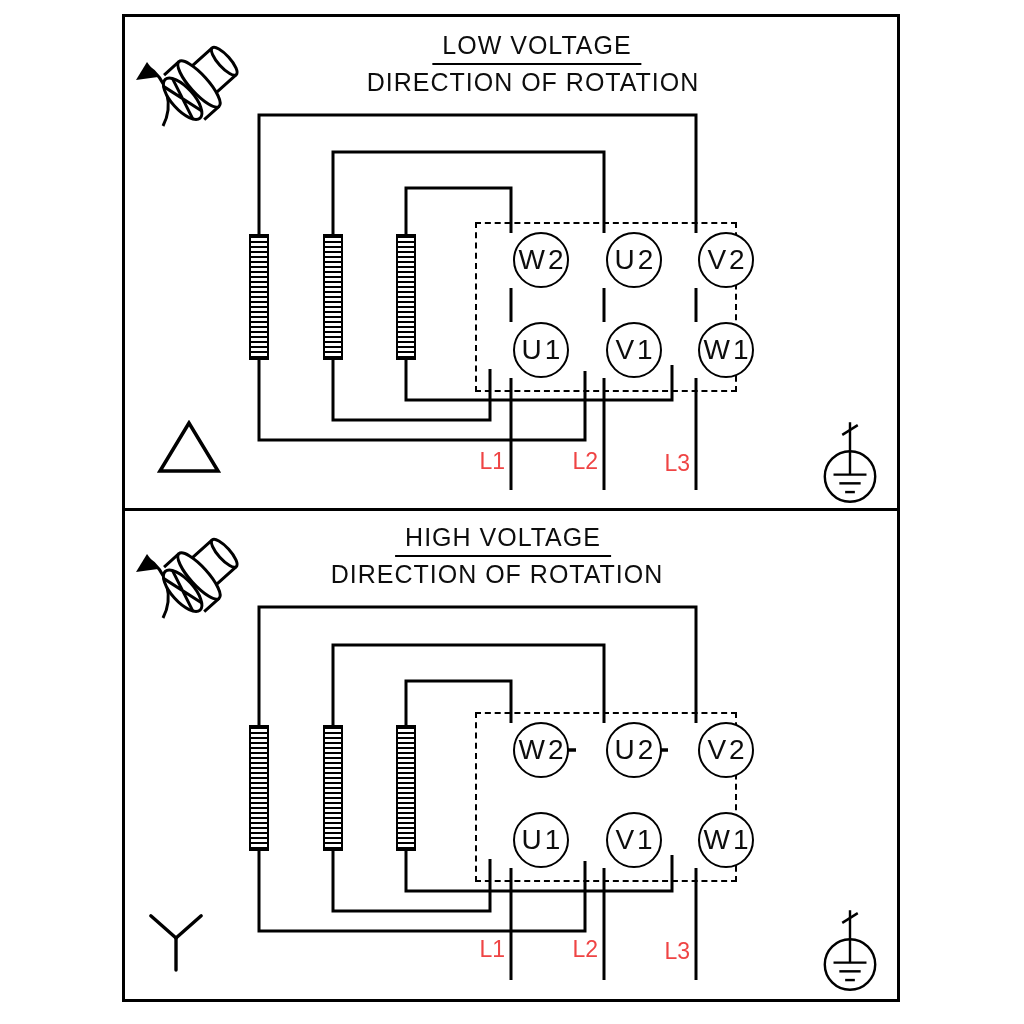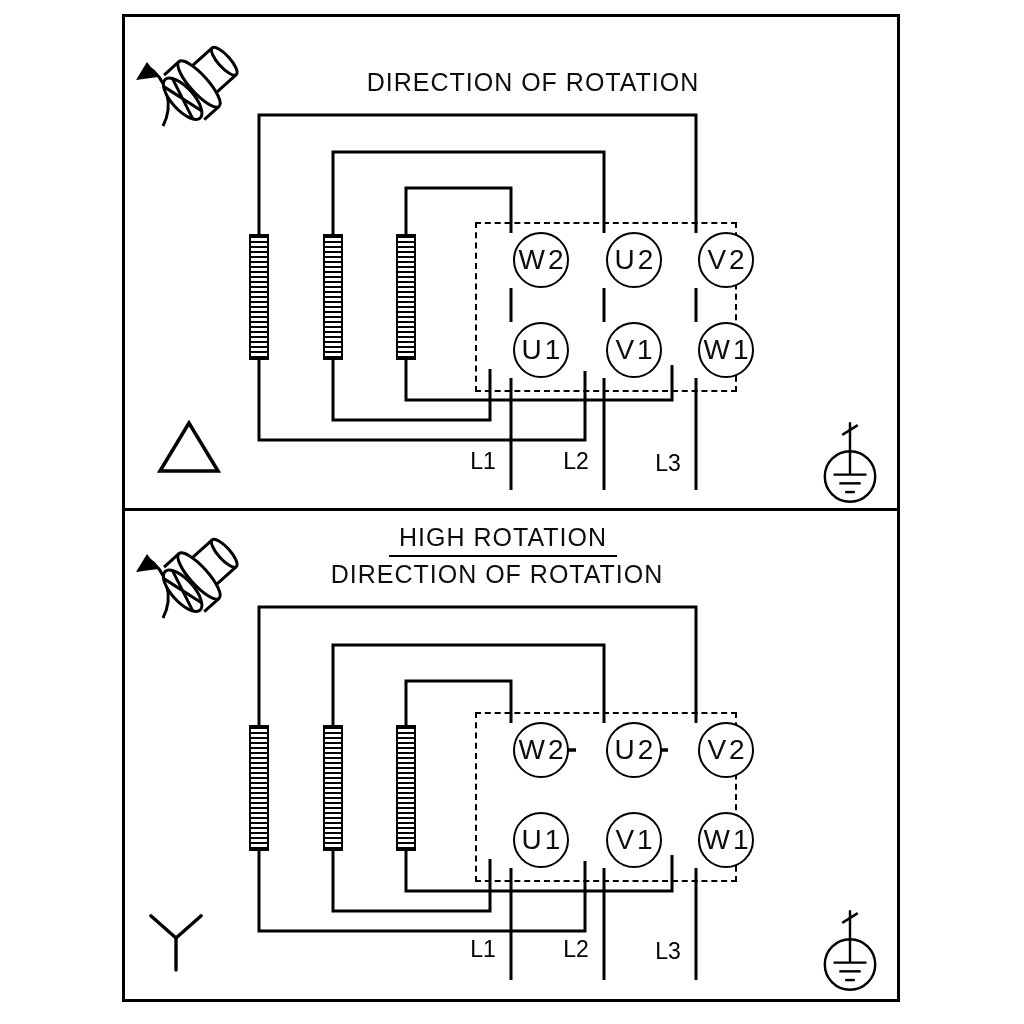--- a/index.html
+++ b/index.html
@@ -9,21 +9,21 @@
   .divider { position:absolute; left:122px; top:508px; width:778px; height:3px; background:#000; }
   .caption { position:absolute; transform:translateX(-50%); font-size:25px; letter-spacing:1px; white-space:nowrap; color:#0d0d0d; }
   .caption.underlined { border-bottom:2.5px solid #000; padding:0 10px 3px 10px; }
   .wires { position:absolute; left:0; top:0; width:1024px; height:1024px; }
   .coil { position:absolute; width:20px; height:126px; border:2px solid #000;
           background:repeating-linear-gradient(to bottom,#000 0 2px,#fff 2px 5px); }
   .dashed-box { position:absolute; width:262px; height:170px; border:2px dashed #000; background:transparent; }
   .terminal { position:absolute; width:56px; height:56px; border:2.5px solid #000; border-radius:50%;
               background:#fff; display:flex; align-items:center; justify-content:center;
               font-size:28px; letter-spacing:3px; padding-left:3px; color:#0d0d0d;margin-left:30px; }
-  .line-label { position:absolute; width:44px; text-align:center; font-size:23px; color:#000000; }
+  .line-label { position:absolute; width:44px; text-align:right; font-size:23px; color:#ef4444; }
   .icon { position:absolute; }
 </style>
 </head>
 <body>
 
 <div class="canvas">
 
   <div class="frame"></div>
   <div class="divider"></div>
 
@@ -50,20 +50,21 @@
       <path d="M333 849 L333 911 L490 911 L490 859"></path>
       <path d="M406 849 L406 891 L672 891 L672 855"></path>
       <path stroke-width="3.5" d="M539 750 L576 750"></path>
       <path stroke-width="3.5" d="M632 750 L668 750"></path>
       <path d="M511 868 L511 980"></path>
       <path d="M604 868 L604 980"></path>
       <path d="M696 868 L696 980"></path>
     </g>
   </svg>
 
+  <div class="caption underlined" style="left:537px; top:31px;">LOW VOLTAGE</div>
   <div class="caption" style="left:533px; top:68px;">DIRECTION OF ROTATION</div>
 
   <svg class="icon" style="left:133px; top:24px;" width="125" height="118" viewBox="0 0 125 118">
     <path d="M30 102 A 46 46 0 0 0 14 42" fill="none" stroke="#000" stroke-width="3"></path>
     <polygon points="14,38 3,56 25,53" fill="#000"></polygon>
     <g transform="rotate(-42 66 60)" fill="#ffffff" stroke="#000" stroke-width="3">
       <path d="M64 42 L100 42 M64 78 L100 78" fill="none"></path>
       <ellipse cx="100" cy="60" rx="6" ry="18"></ellipse>
       <path d="M46 30 L66 30 M46 90 L66 90" fill="none"></path>
       <ellipse cx="66" cy="60" rx="9" ry="30"></ellipse>
@@ -96,21 +97,21 @@
     <g fill="none" stroke="#000" stroke-width="2.5">
       <path d="M33 2 L33 56"></path>
       <path d="M25 15 L41 5"></path>
       <circle cx="33" cy="58" r="26"></circle>
       <path d="M16 56 L50 56"></path>
       <path d="M22 65 L44 65"></path>
       <path d="M28 74 L38 74"></path>
     </g>
   </svg>
 
-  <div class="caption underlined" style="left:503px; top:523px;">HIGH ROTATION</div>
+  <div class="caption underlined" style="left:503px; top:523px;">HIGH VOLTAGE</div>
   <div class="caption" style="left:497px; top:560px;">DIRECTION OF ROTATION</div>
 
   <svg class="icon" style="left:133px; top:516px;" width="125" height="118" viewBox="0 0 125 118">
     <path d="M30 102 A 46 46 0 0 0 14 42" fill="none" stroke="#000" stroke-width="3"></path>
     <polygon points="14,38 3,56 25,53" fill="#000"></polygon>
     <g transform="rotate(-42 66 60)" fill="#ffffff" stroke="#000" stroke-width="3">
       <path d="M64 42 L100 42 M64 78 L100 78" fill="none"></path>
       <ellipse cx="100" cy="60" rx="6" ry="18"></ellipse>
       <path d="M46 30 L66 30 M46 90 L66 90" fill="none"></path>
       <ellipse cx="66" cy="60" rx="9" ry="30"></ellipse>

